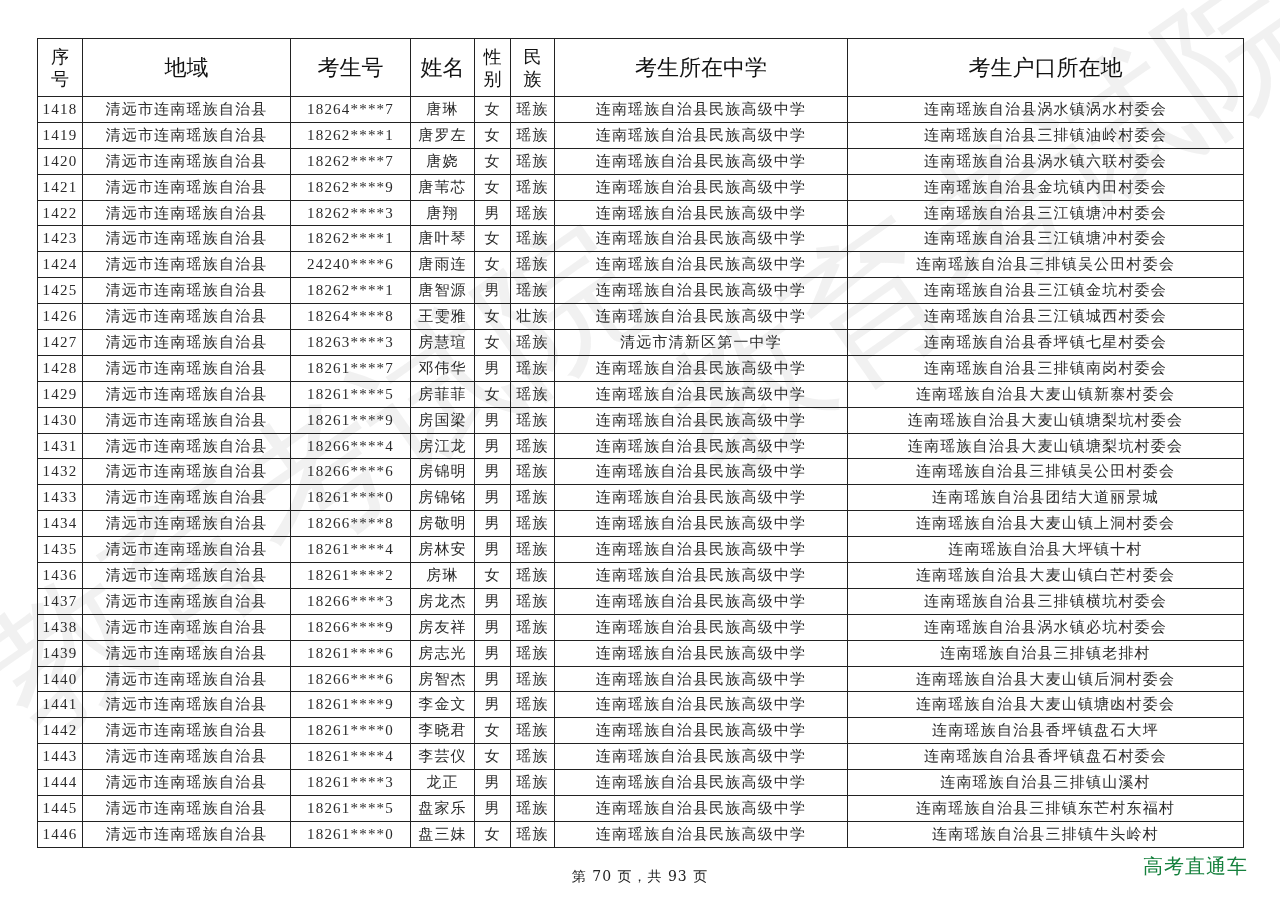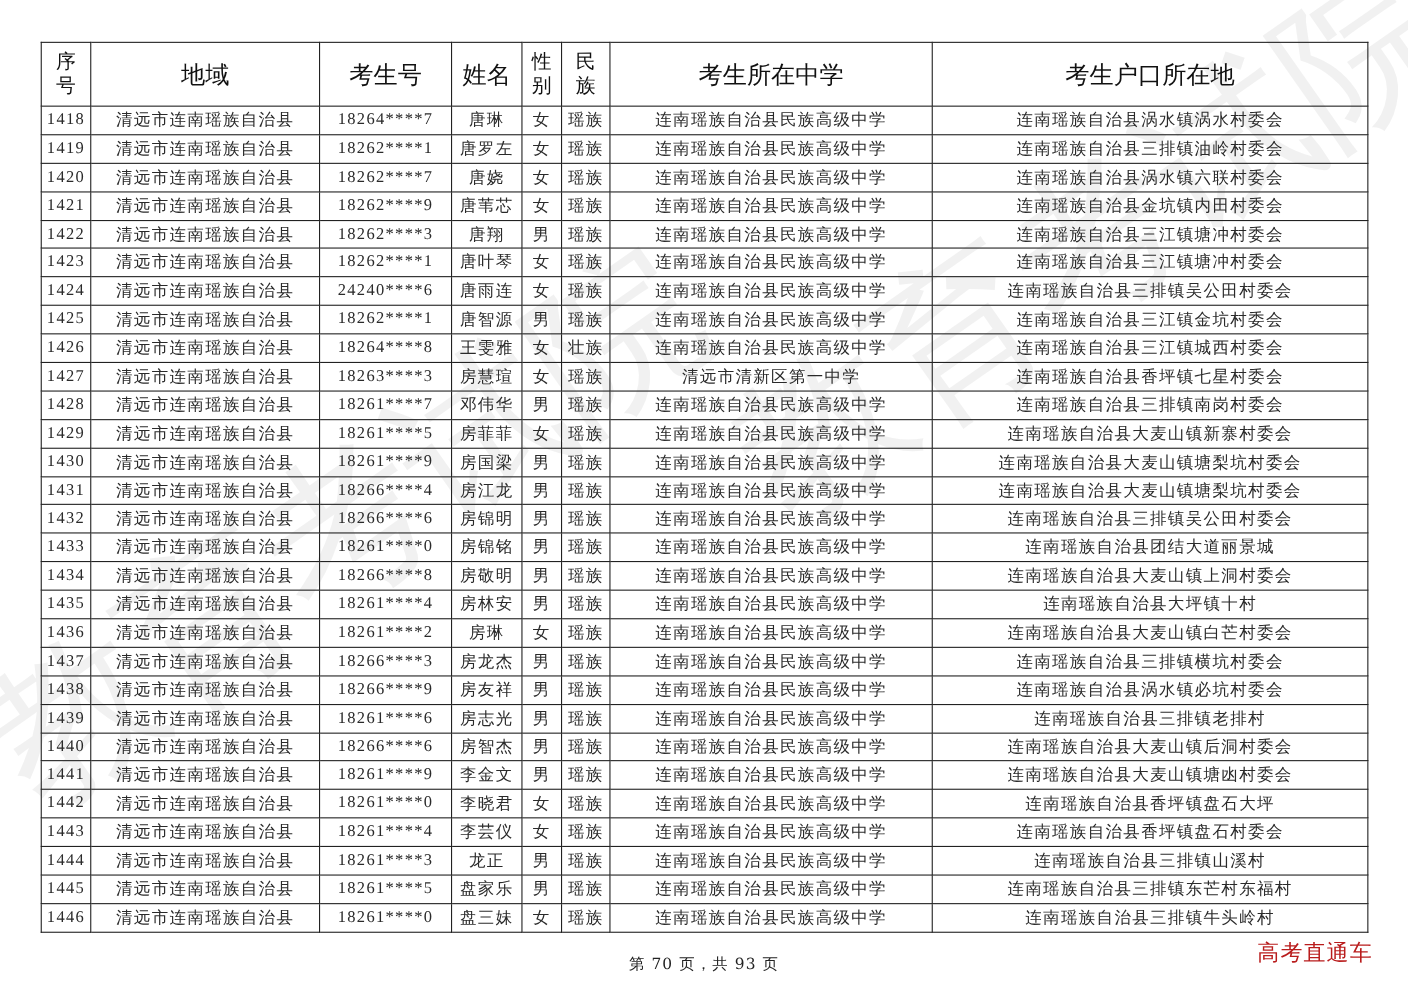--- a/index.html
+++ b/index.html
@@ -12,21 +12,21 @@
                  vertical-align:middle; overflow:hidden; white-space:nowrap; }
   table.roster th { height:57px; font-weight:normal; font-size:22px; color:#111; }
   table.roster th.stack { font-size:18px; line-height:22px; white-space:normal; }
   table.roster td { height:24.9px; font-size:15px; letter-spacing:1.2px; color:#2a2a2a; }
   td.seq { font-family:"Liberation Serif","DejaVu Serif",serif; font-size:16px; letter-spacing:0;margin-top:32px; }
   td.exam { font-family:"Liberation Serif","DejaVu Serif",serif; font-size:16px; letter-spacing:0; }
   td.region { letter-spacing:3px; }
   .footer { position:absolute; left:0; width:1280px; top:868px; text-align:center;
             font-size:14px; color:#222; letter-spacing:1px; }
   .wm-brand { position:absolute; left:1143px; top:853px; font-family:Liberation Sans, sans-serif;
-              font-size:20px; color:#b91c1c; letter-spacing:1px; }
+              font-size:20px; color:#15803d; letter-spacing:1px; }
   .wm { position:absolute; color:rgba(180,180,180,0.18); font-size:150px;
         font-family:"DejaVu Sans","Liberation Sans",sans-serif; transform:rotate(-35deg);
         pointer-events:none; white-space:nowrap; }
 </style>
 </head>
 <body>
 
 <div class="page">
 
   <div class="wm" style="left:-60px; top:380px;">教育考试院</div>

